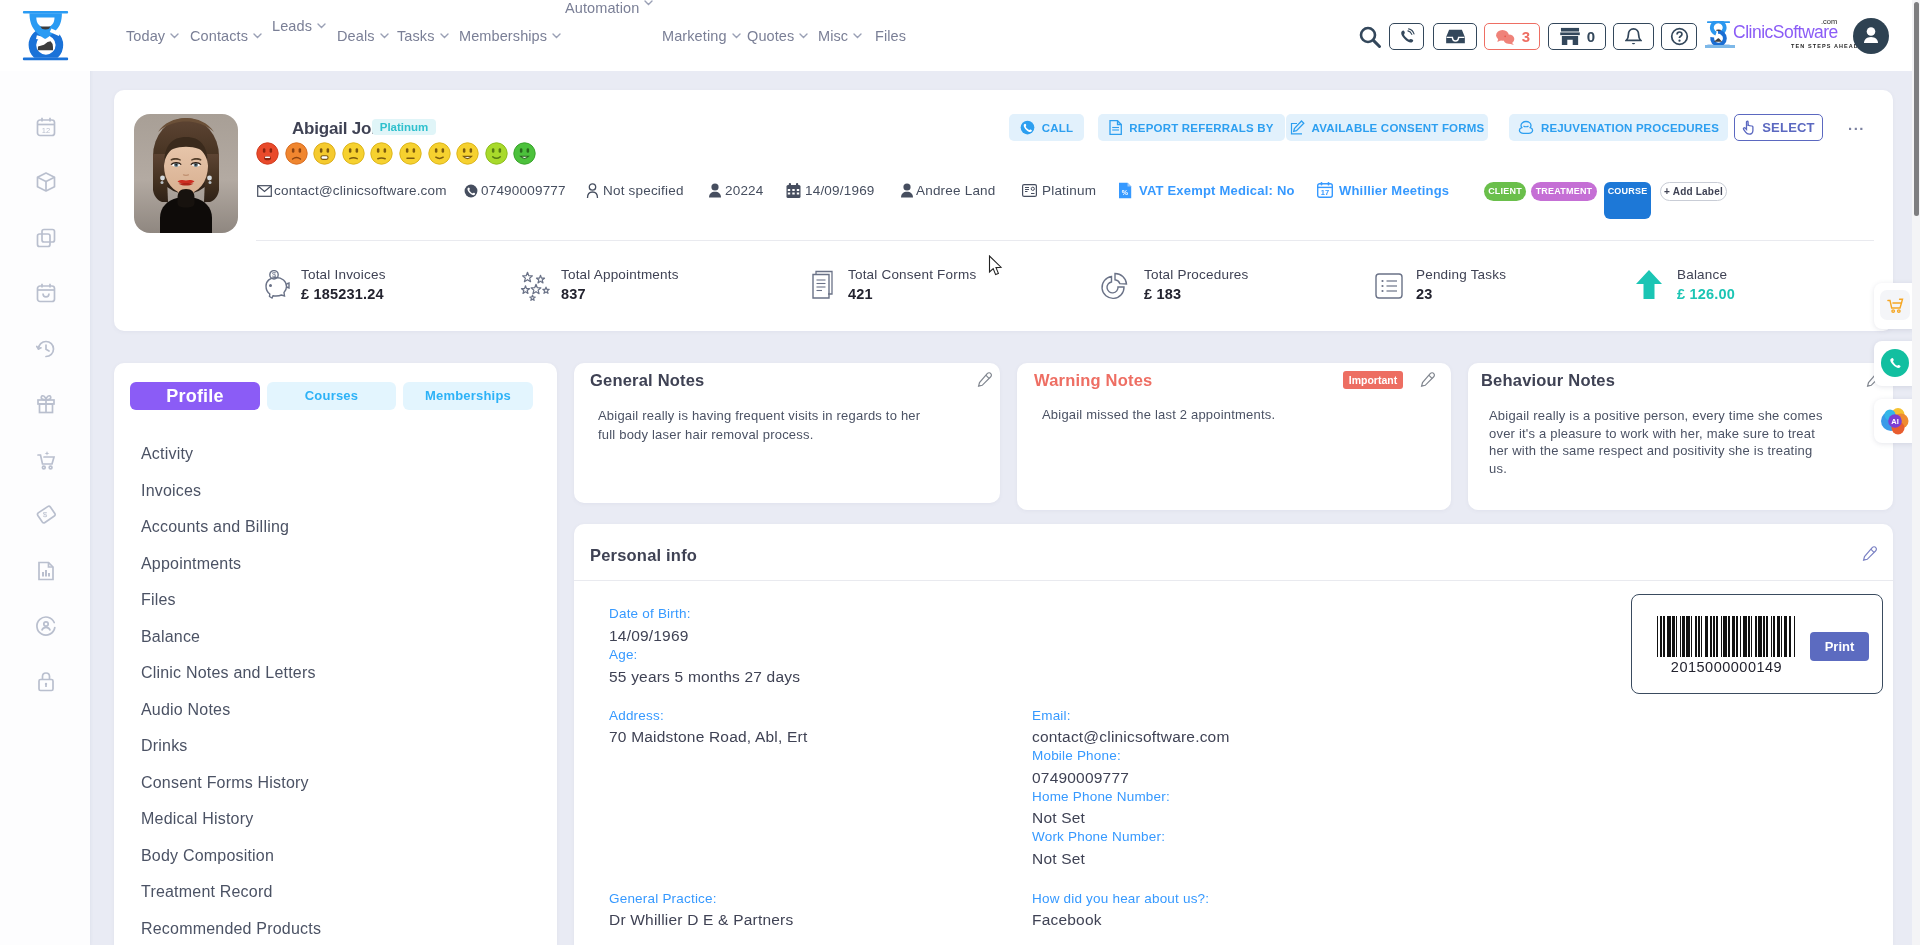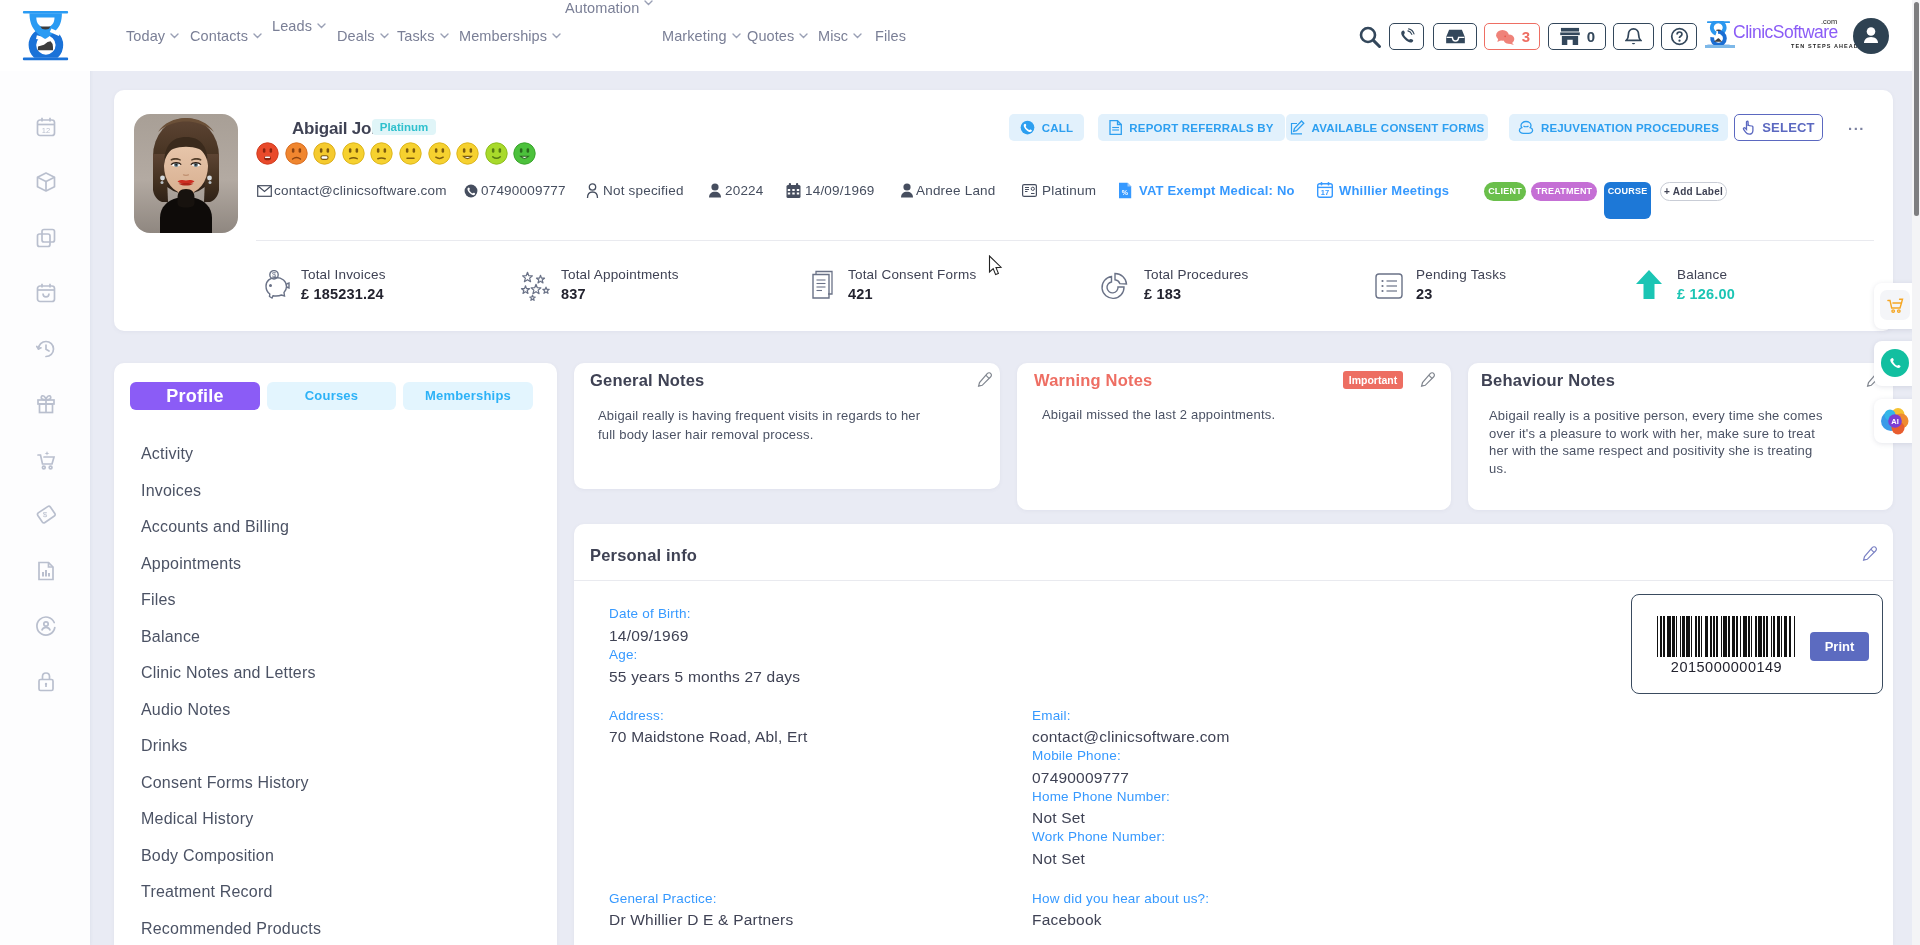--- a/index.html
+++ b/index.html
@@ -504,21 +504,21 @@
 
 <div class="card" id="menucard" style="left:114px;top:363px;width:443px;height:582px;border-bottom-left-radius:0;border-bottom-right-radius:0;">
 <div class="abs" style="left:16px;top:19px;width:130px;height:28px;background:#8b5cf6;border-radius:6px;color:#fff;font-size:18px;font-weight:bold;text-align:center;line-height:28px;letter-spacing:.2px;">Profile</div>
 <div class="abs" style="left:153px;top:19px;width:129px;height:28px;background:#e3f5fe;border-radius:6px;color:#2db2f7;font-size:13px;font-weight:bold;text-align:center;line-height:28px;letter-spacing:.2px;">Courses</div>
 <div class="abs" style="left:289px;top:19px;width:130px;height:28px;background:#e3f5fe;border-radius:6px;color:#2db2f7;font-size:13px;font-weight:bold;text-align:center;line-height:28px;letter-spacing:.2px;">Memberships</div>
 <div class="abs" style="left:27px;top:73px;font-size:16px;color:#4b5264;letter-spacing:.2px;line-height:36.5px;">
 Activity<br>Invoices<br>Accounts and Billing<br>Appointments<br>Files<br>Balance<br>Clinic Notes and Letters<br>Audio Notes<br>Drinks<br>Consent Forms History<br>Medical History<br>Body Composition<br>Treatment Record<br>Recommended Products
 </div>
 </div>
 
-<div class="card" id="gnotes" style="left:574px;top:363px;width:426px;height:126px;">
+<div class="card" id="gnotes" style="left:574px;top:363px;width:426px;height:140px;">
 <span class="abs title16" style="left:16px;top:8px;">General Notes</span>
 <svg class="abs" style="left:403px;top:9px;" width="15" height="16" viewBox="0 0 15 16" fill="none" stroke="#80868f" stroke-width="1.2">
         <path d="M10.2 1.6 C11.4 0.4 13 0.6 13.8 1.6 C14.7 2.6 14.5 4.1 13.5 5 L5.2 13.3 L1.6 14.2 L2.5 10.6 Z"></path>
         <line x1="8.8" y1="3.2" x2="12" y2="6.4"></line>
       </svg>
 <div class="abs" style="left:24px;top:44px;font-size:13px;color:#4b5264;line-height:18.6px;letter-spacing:.2px;">Abigail really is having frequent visits in regards to her<br>full body laser hair removal process.</div>
 </div>
 <div class="card" id="wnotes" style="left:1017px;top:363px;width:434px;height:147px;">
 <span class="abs title16" style="left:17px;top:8px;color:#ee6e63;">Warning Notes</span>
 <span class="abs" style="left:326px;top:8px;width:60px;height:18px;background:#ed6e62;border-radius:3px;color:#fff;font-size:10.5px;font-weight:bold;text-align:center;line-height:18px;">Important</span>

